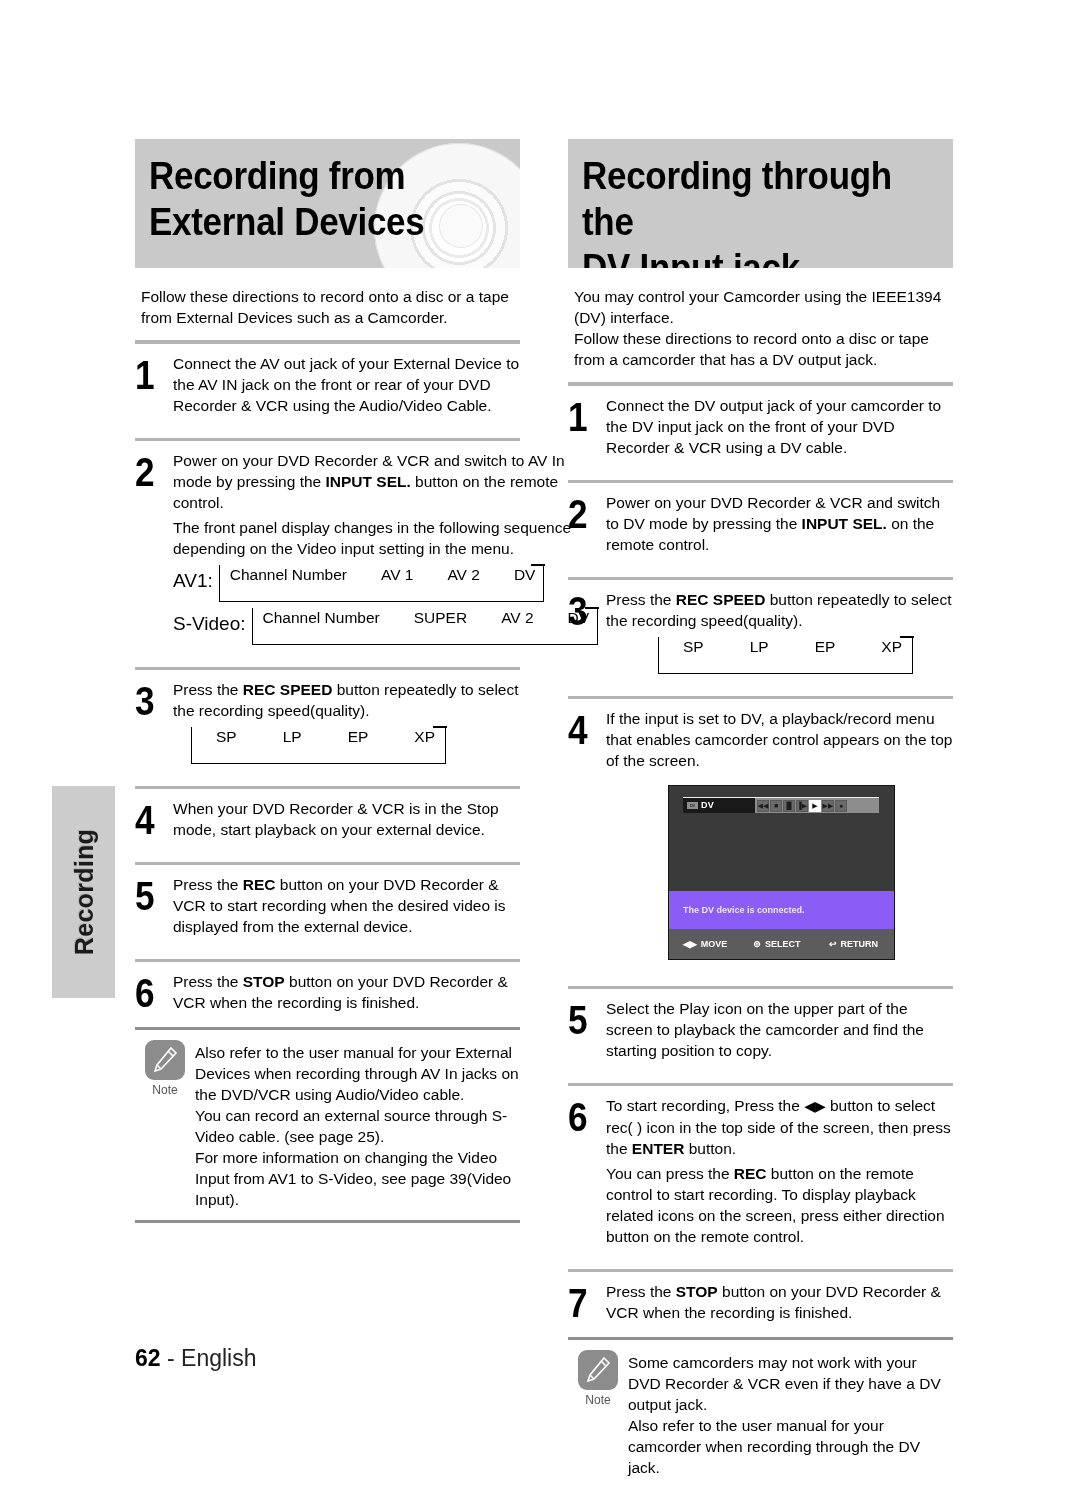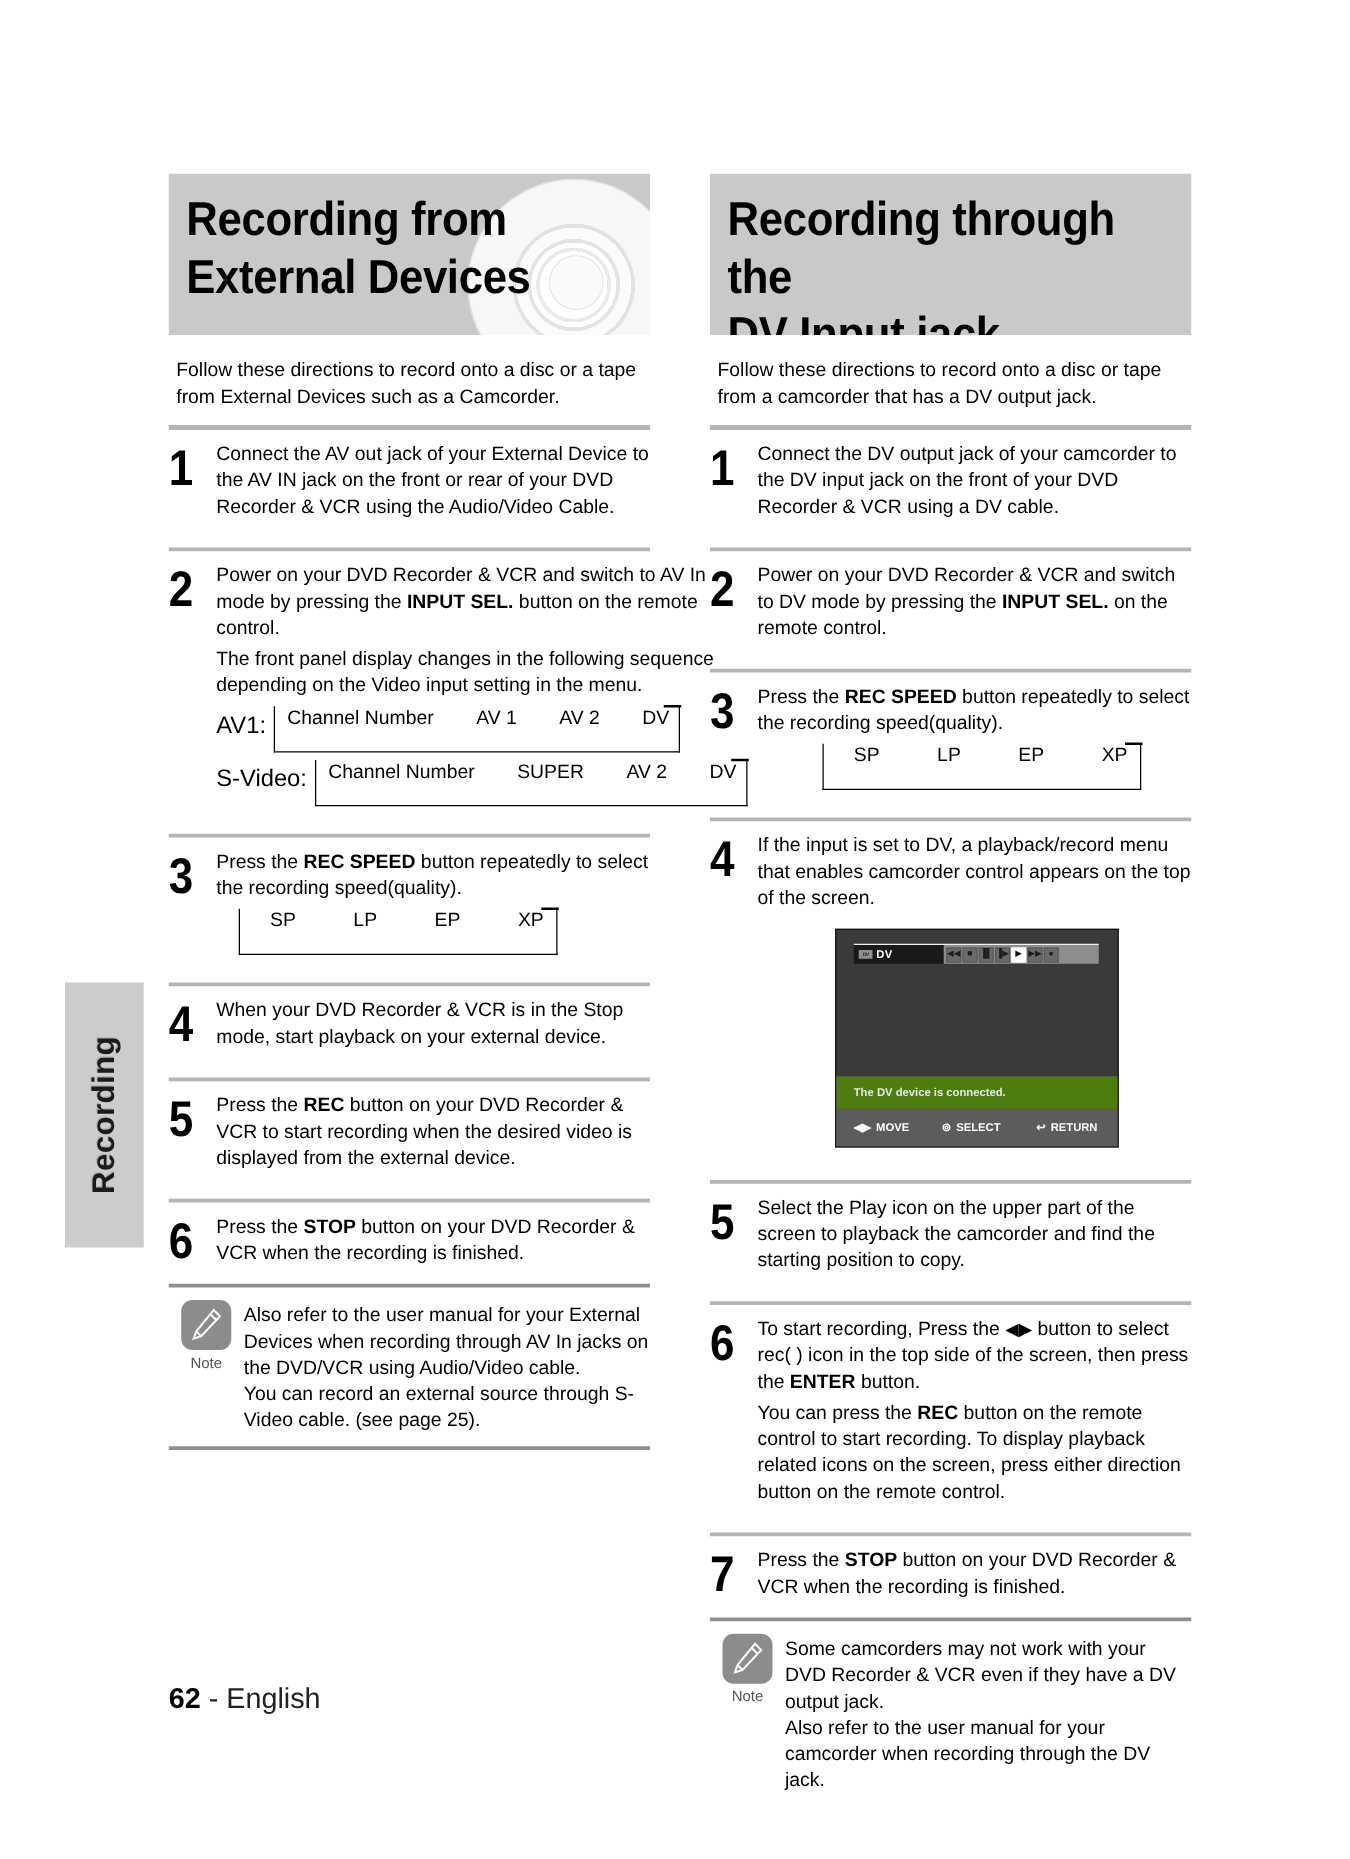--- a/index.html
+++ b/index.html
@@ -136,22 +136,22 @@
   .dv-tag-text{font-size:9px;font-weight:bold;letter-spacing:.3px;color:#ffffff;}
   .btn-strip{flex:1 1 auto;background:#8d8d8d;display:flex;align-items:center;padding-left:2px;}
   .tbtn{
     width:12px;height:12px;margin-right:1px;background:#6a6a6a;
     display:flex;align-items:center;justify-content:center;
     color:#1d1d1d;font-size:7px;line-height:7px;
     border:1px solid #5a5a5a;box-sizing:border-box;
   }
   .tbtn.sel{background:#ffffff;border:1px solid #ffffff;color:#111;}
   .screen-msg{
-    position:absolute;left:0;right:0;bottom:30px;height:26px;
-    background:#4d7c0f;
+    position:absolute;left:0;right:0;bottom:30px;height:38px;
+    background:#8b5cf6;
     display:flex;align-items:center;padding-left:14px;
     font-size:9px;font-weight:bold;color:#e9e9e9;
   }
   .screen-foot{
     position:absolute;left:0;right:0;bottom:0;height:30px;
     background:#5c5c5c;
     display:flex;align-items:center;
     font-size:9px;font-weight:bold;color:#ffffff;
   }
   .foot-item{display:flex;align-items:center;gap:4px;}
@@ -300,37 +300,39 @@
                 <path d="M16 5 L21 10"></path>
                 <path d="M5 19 L9 23"></path>
               </g>
             </svg>
           </div>
           <div class="note-icon-label">Note</div>
         </div>
         <div class="note-text">
           <div>Also refer to the user manual for your External Devices when recording through AV In jacks on the DVD/VCR using Audio/Video cable.</div>
           <div>You can record an external source through S-Video cable. (see page 25).</div>
+          <div>For more information on changing the Video Input from AV1 to S-Video, see page 39(Video Input).</div>
         </div>
       </div>
       <div class="note-bot"></div>
     </div>
 
   </div>
 
   <div class="col col-right">
 
     <div class="hdr">
       <h1>
         <span>Recording through the</span><br>
         <span>DV Input jack</span>
       </h1>
     </div>
 
     <div class="intro">
+      <div>You may control your Camcorder using the IEEE1394 (DV) interface.</div>
       <div>Follow these directions to record onto a disc or tape from a camcorder that has a DV output jack.</div>
     </div>
 
     <div class="rule"></div>
 
     <div class="step">
       <div class="step-num">1</div>
       <div class="step-body">Connect the DV output jack of your camcorder to the DV input jack on the front of your DVD Recorder &amp; VCR using a DV cable.</div>
     </div>
 

